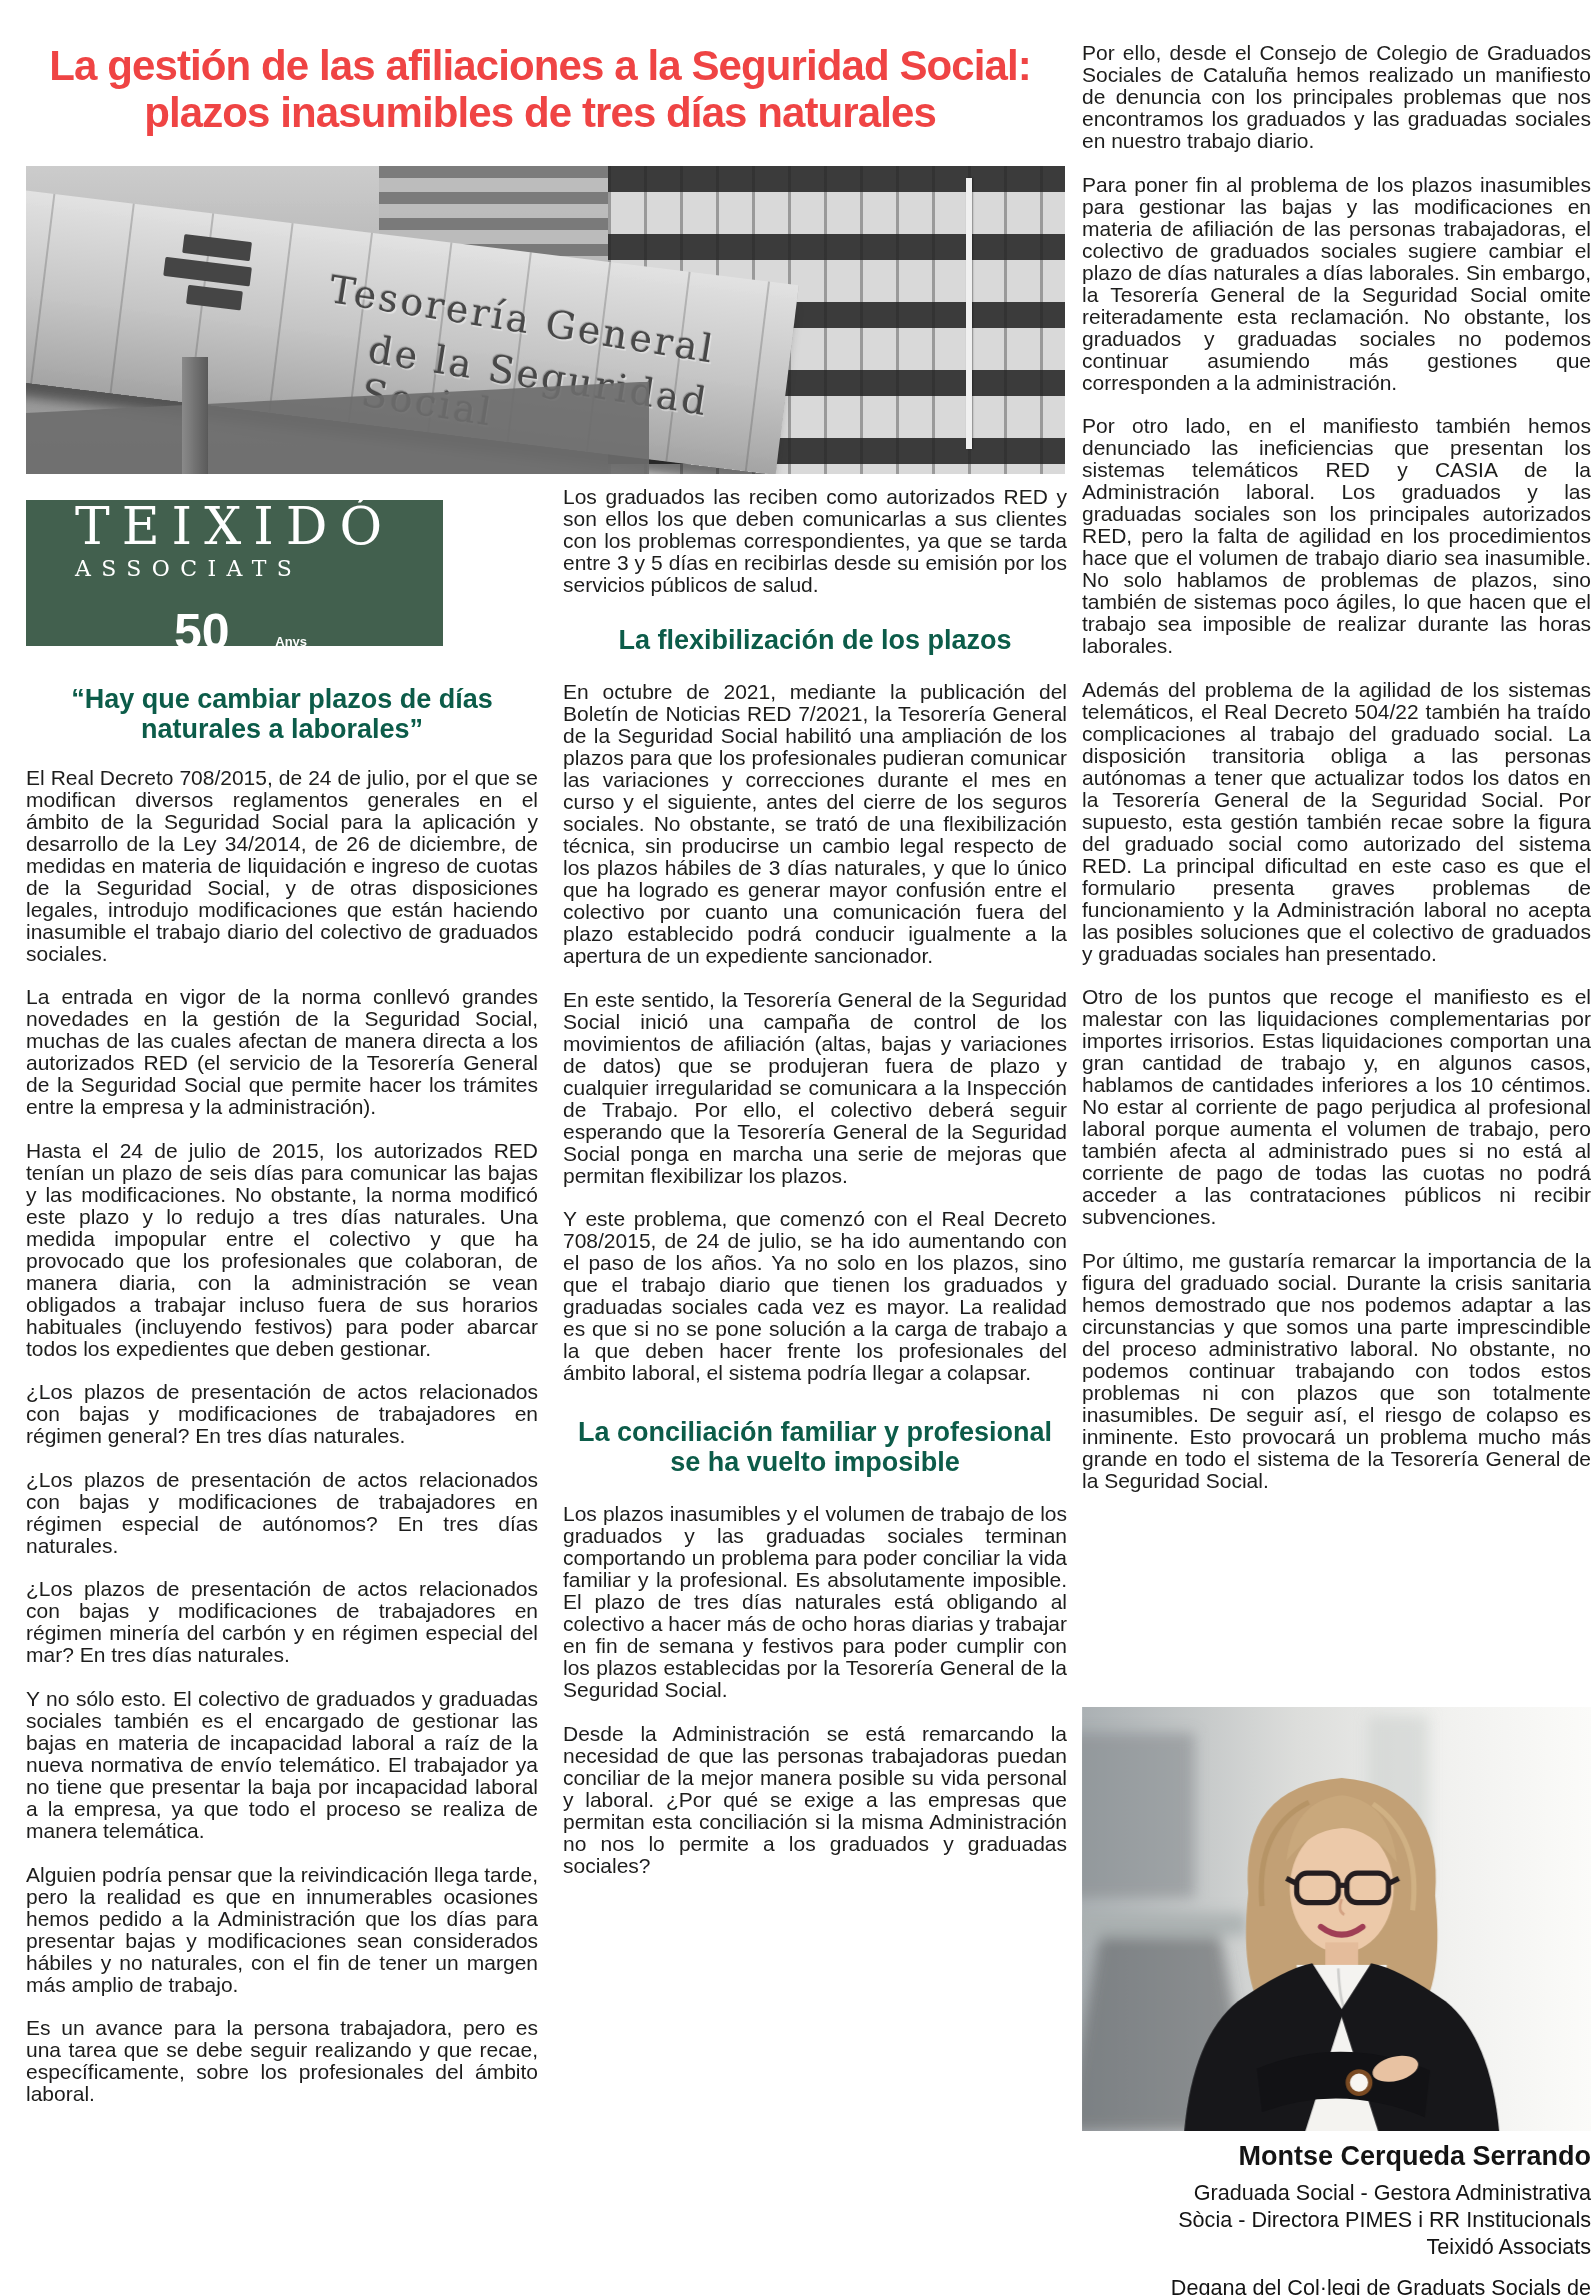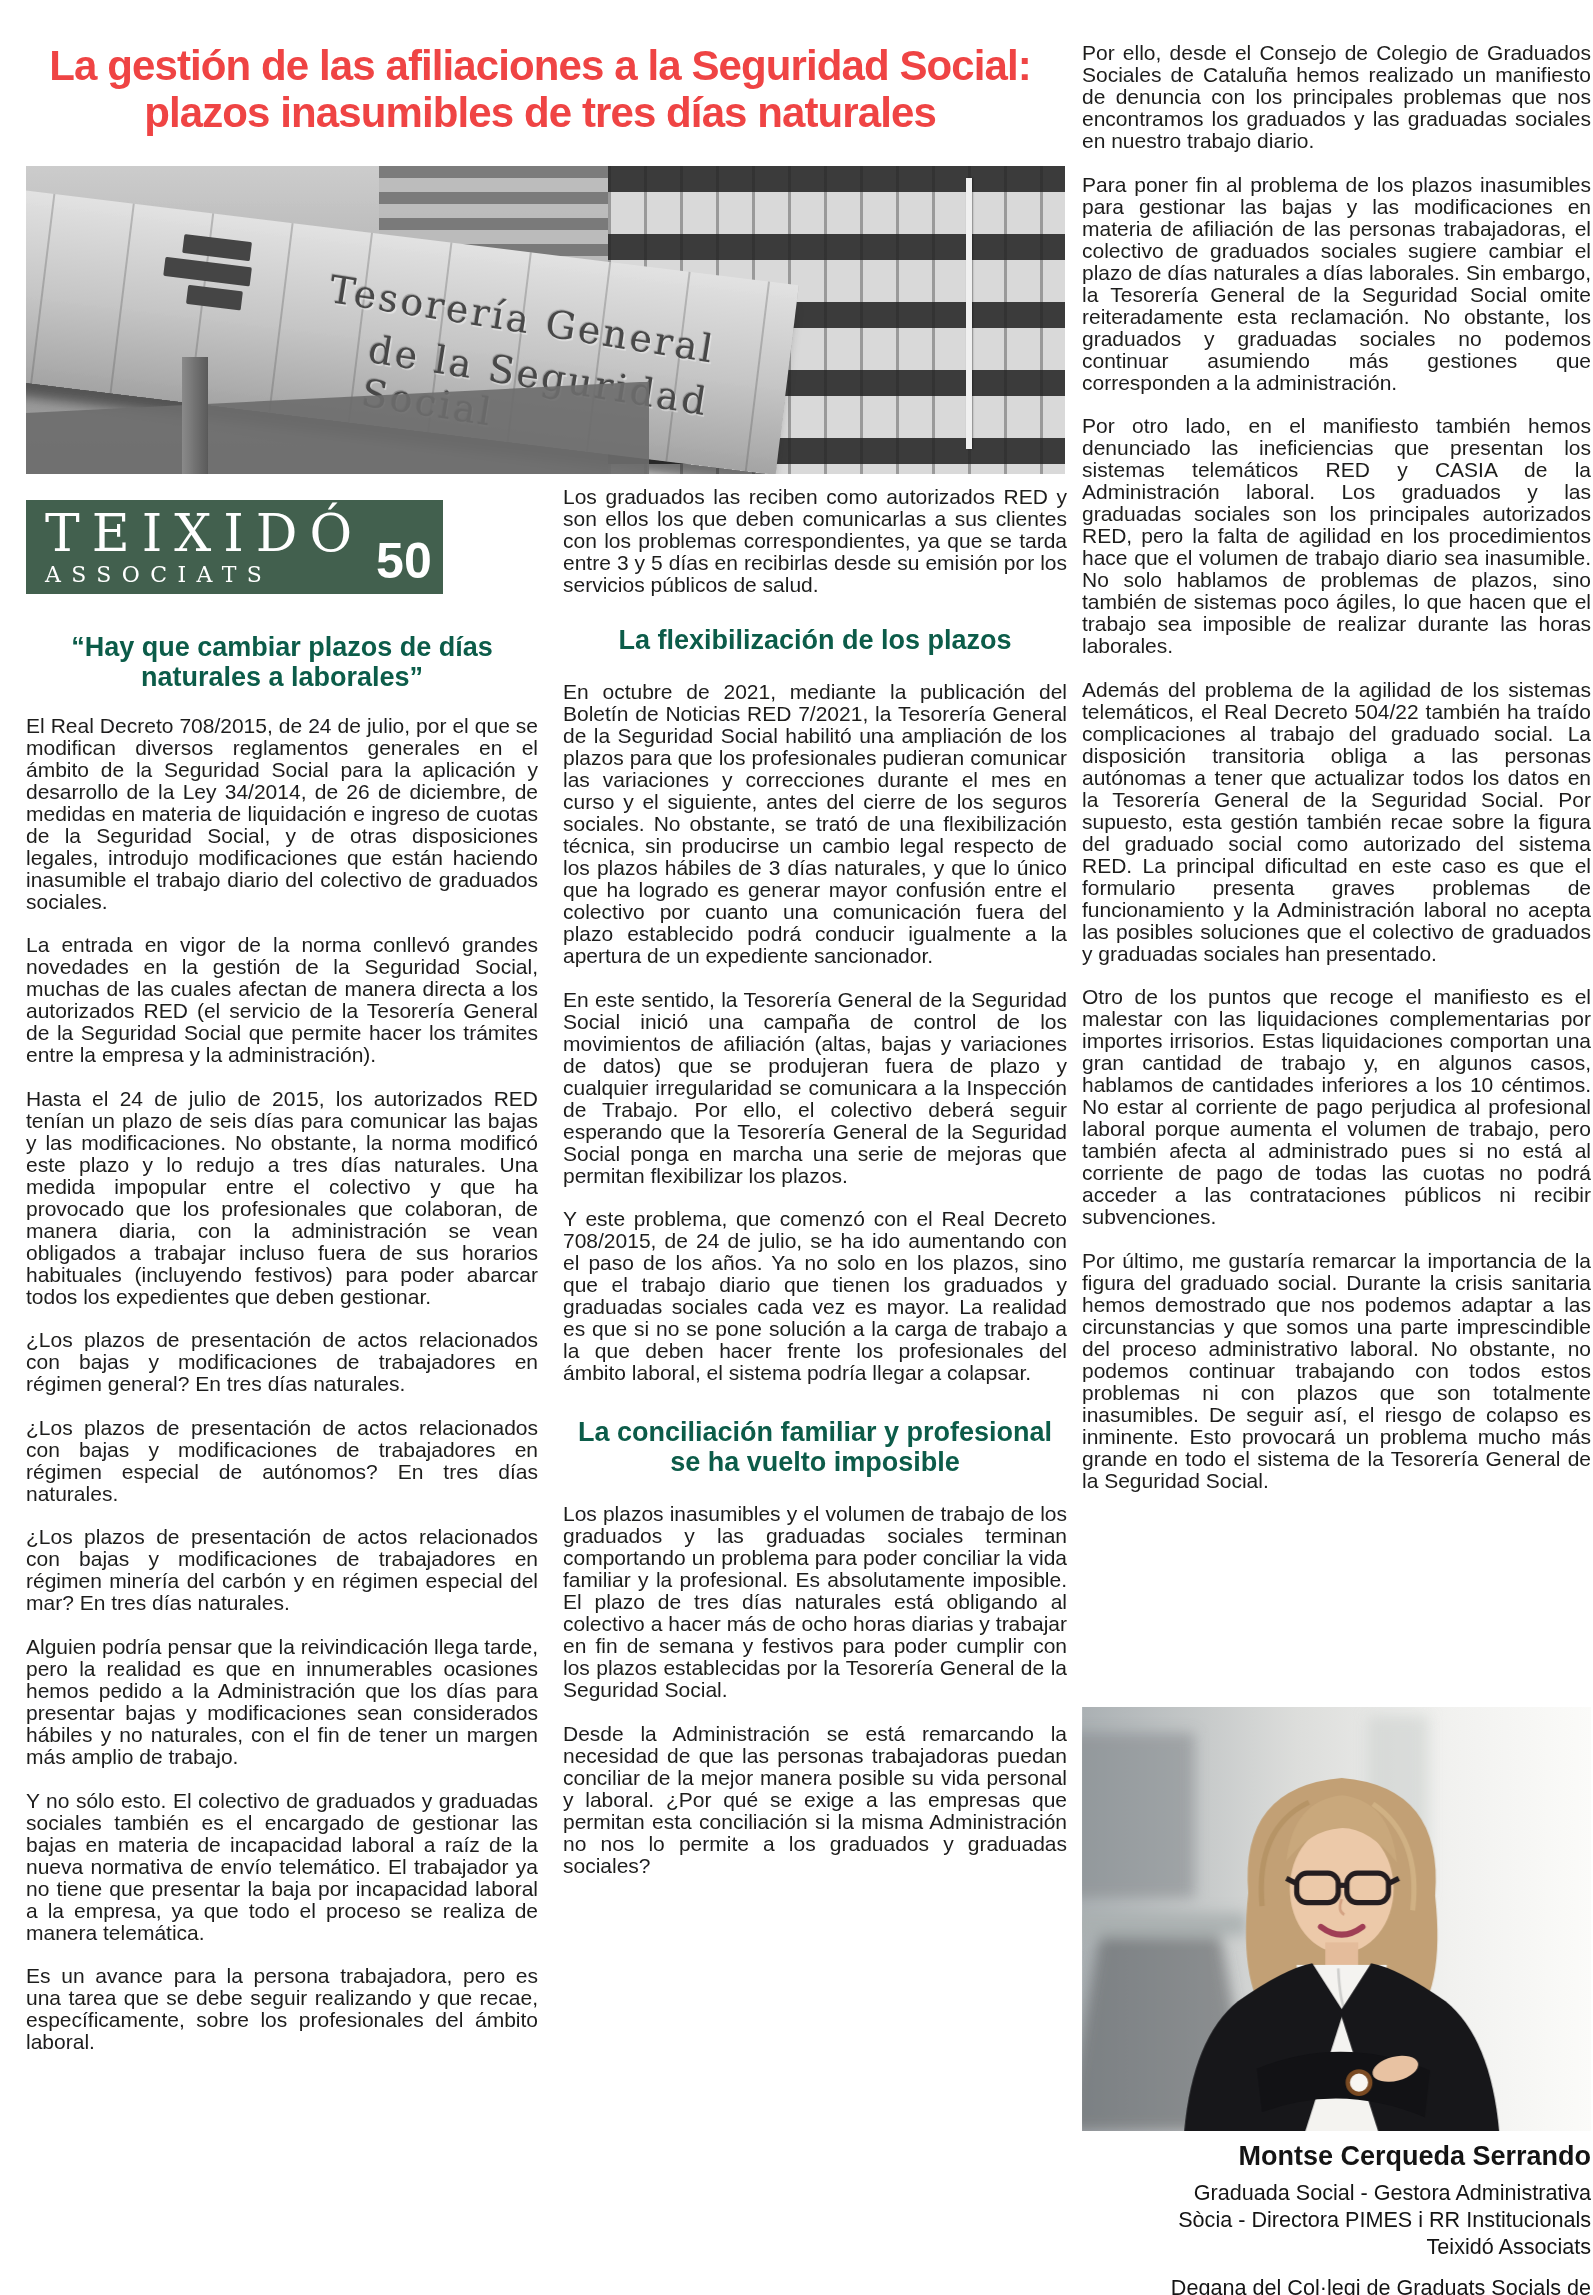--- a/index.html
+++ b/index.html
@@ -68,22 +68,22 @@
   .col-right-text{top:42px;left:1082px;width:509px;}
   .green-heading{
     color:#0c5c49;font-weight:bold;font-size:27px;line-height:30px;text-align:center;margin:0 auto 22.5px auto;
   }
   .quote-heading{max-width:485px;margin-top:0;}
   .mid-heading1{margin-top:29px;margin-bottom:26px;}
   .mid-heading2{margin-top:33px;margin-bottom:26px;}
   .right-heading{max-width:498px;margin-bottom:22.5px;}
   
   .teixido-logo{
-    width:417px;height:94px;background:#42604e;margin:0 0 38px 0;
-    display:flex;align-items:center;padding:0 19px;box-sizing:border-box;color:#ffffff;
+    width:417px;height:146px;background:#42604e;margin:0 0 38px 0;
+    display:flex;align-items:center;padding:0 19px;box-sizing:border-box;color:#ffffff;flex-direction:column;
   }
   .tl-words{flex:0 0 auto;}
   .tl-name{font-family:"DejaVu Serif",serif;font-size:52px;letter-spacing:12px;line-height:1;}
   .tl-sub{font-family:"DejaVu Serif",serif;font-size:22px;letter-spacing:10.4px;text-align:left;margin-top:3.5px;padding-right:3.5px;}
   .tl-years{flex:0 0 auto;display:flex;align-items:flex-end;margin-left:12px;margin-top:29px;gap:44px;}
   .tl-years-number{font-size:50px;font-weight:bold;line-height:.9;}
   .tl-years-label{font-size:13px;font-weight:bold;margin-left:1.7px;margin-bottom:5.2px;}
   
   .portrait{position:absolute;top:1707px;left:1082px;width:509px;height:424px;overflow:hidden;}
   .portrait svg{display:block;width:100%;height:100%;}
@@ -132,22 +132,22 @@
         <div class="tl-years-label">Anys</div>
       </div>
     </div>
     <h2 class="green-heading quote-heading">“Hay que cambiar plazos de días naturales a laborales”</h2>
     <p class="body">El Real Decreto 708/2015, de 24 de julio, por el que se modifican diversos reglamentos generales en el ámbito de la Seguridad Social para la aplicación y desarrollo de la Ley 34/2014, de 26 de diciembre, de medidas en materia de liquidación e ingreso de cuotas de la Seguridad Social, y de otras disposiciones legales, introdujo modificaciones que están haciendo inasumible el trabajo diario del colectivo de graduados sociales.</p>
     <p class="body">La entrada en vigor de la norma conllevó grandes novedades en la gestión de la Seguridad Social, muchas de las cuales afectan de manera directa a los autorizados RED (el servicio de la Tesorería General de la Seguridad Social que permite hacer los trámites entre la empresa y la administración).</p>
     <p class="body">Hasta el 24 de julio de 2015, los autorizados RED tenían un plazo de seis días para comunicar las bajas y las modificaciones. No obstante, la norma modificó este plazo y lo redujo a tres días naturales. Una medida impopular entre el colectivo y que ha provocado que los profesionales que colaboran, de manera diaria, con la administración se vean obligados a trabajar incluso fuera de sus horarios habituales (incluyendo festivos) para poder abarcar todos los expedientes que deben gestionar.</p>
     <p class="body">¿Los plazos de presentación de actos relacionados con bajas y modificaciones de trabajadores en régimen general? En tres días naturales.</p>
     <p class="body">¿Los plazos de presentación de actos relacionados con bajas y modificaciones de trabajadores en régimen especial de autónomos? En tres días naturales.</p>
     <p class="body">¿Los plazos de presentación de actos relacionados con bajas y modificaciones de trabajadores en régimen minería del carbón y en régimen especial del mar? En tres días naturales.</p>
+    <p class="body">Y no sólo esto. El colectivo de graduados y graduadas sociales también es el encargado de gestionar las bajas en materia de incapacidad laboral a raíz de la nueva normativa de envío telemático. El trabajador ya no tiene que presentar la baja por incapacidad laboral a la empresa, ya que todo el proceso se realiza de manera telemática.</p>
     <p class="body">Alguien podría pensar que la reivindicación llega tarde, pero la realidad es que en innumerables ocasiones hemos pedido a la Administración que los días para presentar bajas y modificaciones sean considerados hábiles y no naturales, con el fin de tener un margen más amplio de trabajo.</p>
-    <p class="body">Y no sólo esto. El colectivo de graduados y graduadas sociales también es el encargado de gestionar las bajas en materia de incapacidad laboral a raíz de la nueva normativa de envío telemático. El trabajador ya no tiene que presentar la baja por incapacidad laboral a la empresa, ya que todo el proceso se realiza de manera telemática.</p>
     <p class="body">Es un avance para la persona trabajadora, pero es una tarea que se debe seguir realizando y que recae, específicamente, sobre los profesionales del ámbito laboral.</p>
   </div>
 
   <div class="col col-mid">
     <p class="body">Los graduados las reciben como autorizados RED y son ellos los que deben comunicarlas a sus clientes con los problemas correspondientes, ya que se tarda entre 3 y 5 días en recibirlas desde su emisión por los servicios públicos de salud.</p>
     <h2 class="green-heading mid-heading1">La flexibilización de los plazos</h2>
     <p class="body">En octubre de 2021, mediante la publicación del Boletín de Noticias RED 7/2021, la Tesorería General de la Seguridad Social habilitó una ampliación de los plazos para que los profesionales pudieran comunicar las variaciones y correcciones durante el mes en curso y el siguiente, antes del cierre de los seguros sociales. No obstante, se trató de una flexibilización técnica, sin producirse un cambio legal respecto de los plazos hábiles de 3 días naturales, y que lo único que ha logrado es generar mayor confusión entre el colectivo por cuanto una comunicación fuera del plazo establecido podrá conducir igualmente a la apertura de un expediente sancionador.</p>
     <p class="body">En este sentido, la Tesorería General de la Seguridad Social inició una campaña de control de los movimientos de afiliación (altas, bajas y variaciones de datos) que se produjeran fuera de plazo y cualquier irregularidad se comunicara a la Inspección de Trabajo. Por ello, el colectivo deberá seguir esperando que la Tesorería General de la Seguridad Social ponga en marcha una serie de mejoras que permitan flexibilizar los plazos.</p>
     <p class="body">Y este problema, que comenzó con el Real Decreto 708/2015, de 24 de julio, se ha ido aumentando con el paso de los años. Ya no solo en los plazos, sino que el trabajo diario que tienen los graduados y graduadas sociales cada vez es mayor. La realidad es que si no se pone solución a la carga de trabajo a la que deben hacer frente los profesionales del ámbito laboral, el sistema podría llegar a colapsar.</p>
     <h2 class="green-heading mid-heading2">La conciliación familiar y profesional se ha vuelto imposible</h2>

